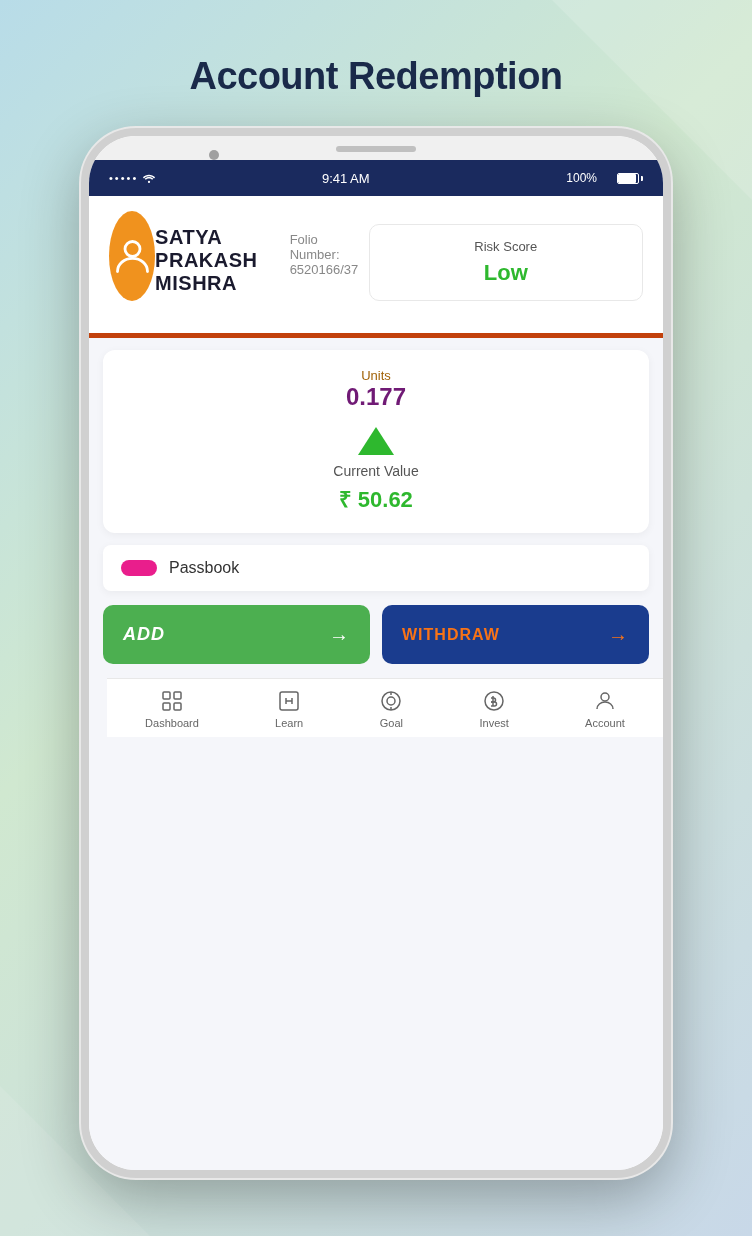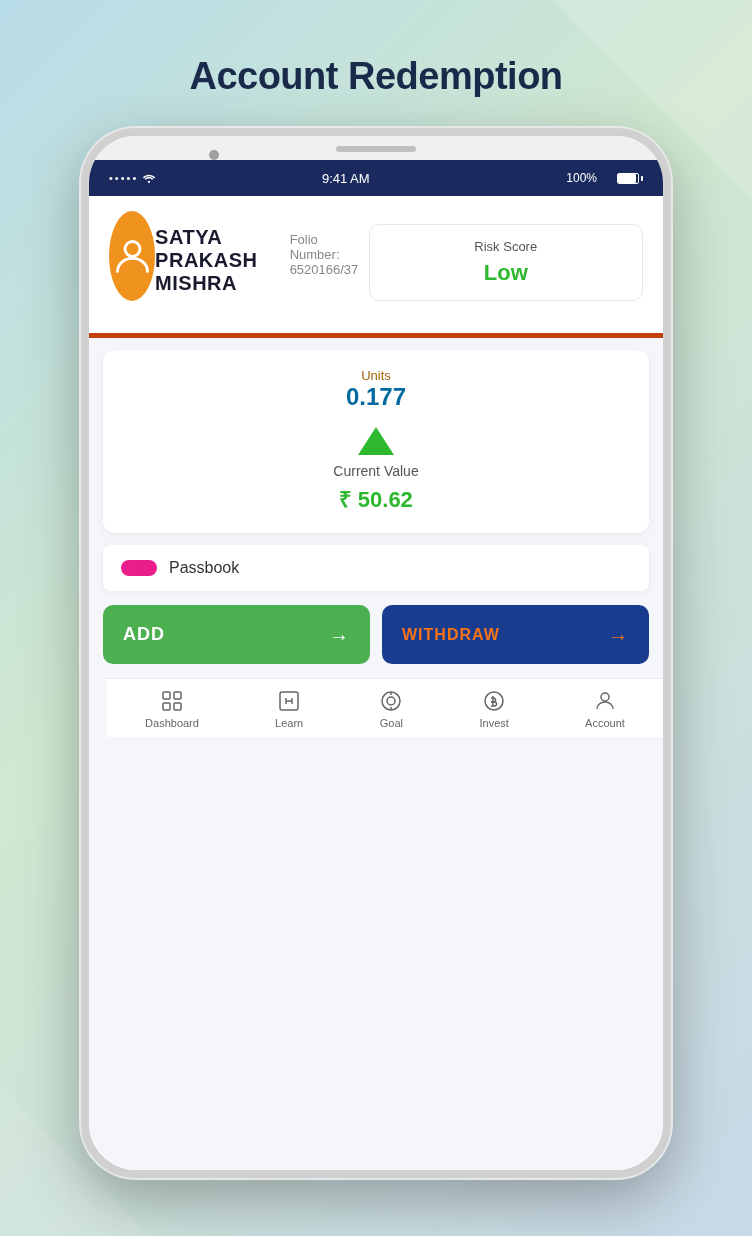--- a/index.html
+++ b/index.html
@@ -215,21 +215,21 @@
       flex-direction: column;
       align-items: center;
     }
     .units-label, .xirr-label {
       font-size: 13px;
       color: #a16207;
     }
     .units-value, .xirr-value {
       font-size: 24px;
       font-weight: 700;
-      color: #0369a1;
+      color: #701a75;
     }
 
     .current-value-section {
       display: flex;
       flex-direction: column;
       align-items: center;
       margin-top: 4px;
     }
     .triangle-up {
       width: 0; height: 0;
@@ -289,20 +289,21 @@
       border: none;
       border-radius: 10px;
       padding: 18px 20px;
       font-size: 18px;
       font-weight: 700;
       display: flex;
       align-items: center;
       justify-content: space-between;
       cursor: pointer;
       letter-spacing: 1px;
+      font-style: italic;
     }
     .btn-withdraw {
       flex: 1;
       background: #1a3c8e;
       color: #f97316;
       border: none;
       border-radius: 10px;
       padding: 18px 20px;
       font-size: 16px;
       font-weight: 700;

